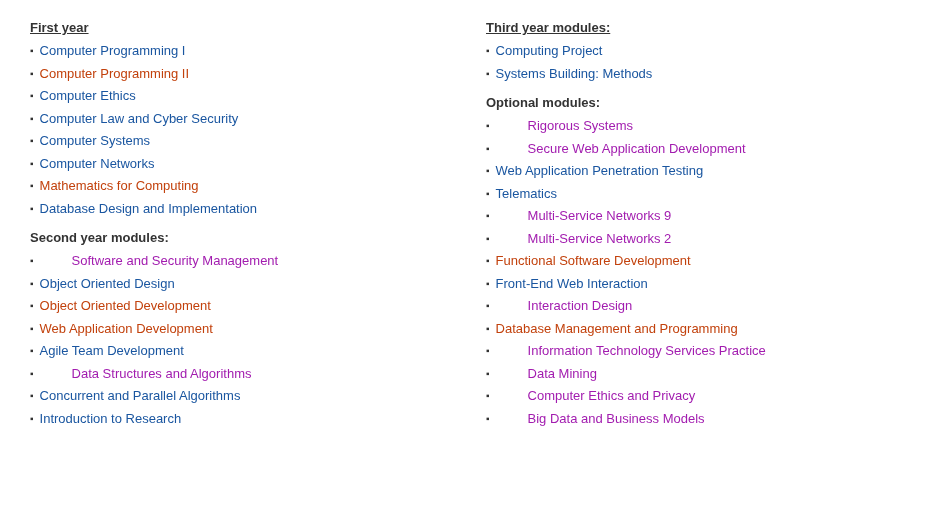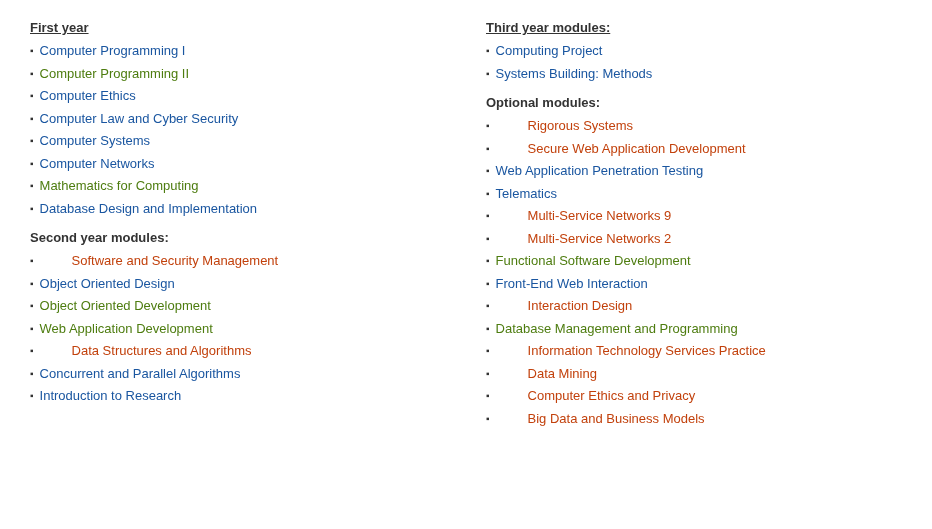--- a/index.html
+++ b/index.html
@@ -61,26 +61,26 @@
       margin-top: 2px;
       flex-shrink: 0;
     }
 
     a {
       color: #1a56a0;
       text-decoration: none;
     }
 
     .dark-orange {
-      color: #4d7c0f;
+      color: #c2410c;
       text-align: right;
     }
 
     .text-dark {
-      color: #c2410c;
+      color: #a21caf;
       padding-left: 32px;
     }
   </style>
 </head>
 <body>
 
 <div class="columns">
   <div class="column">
 
     <div class="section-heading">First year</div>
@@ -119,20 +119,23 @@
       <li>
           <a href="#">Object Oriented Design</a>
         </li>
       <li>
           <a href="#" class="dark-orange">Object Oriented Development</a>
         </li>
       <li>
           <a href="#" class="dark-orange">Web Application Development</a>
         </li>
       <li>
+          <a href="#">Agile Team Development</a>
+        </li>
+      <li>
           <span class="text-dark">Data Structures and Algorithms</span>
         </li>
       <li>
           <a href="#">Concurrent and Parallel Algorithms</a>
         </li>
       <li>
           <a href="#">Introduction to Research</a>
         </li>
     </ul>
   </div>

